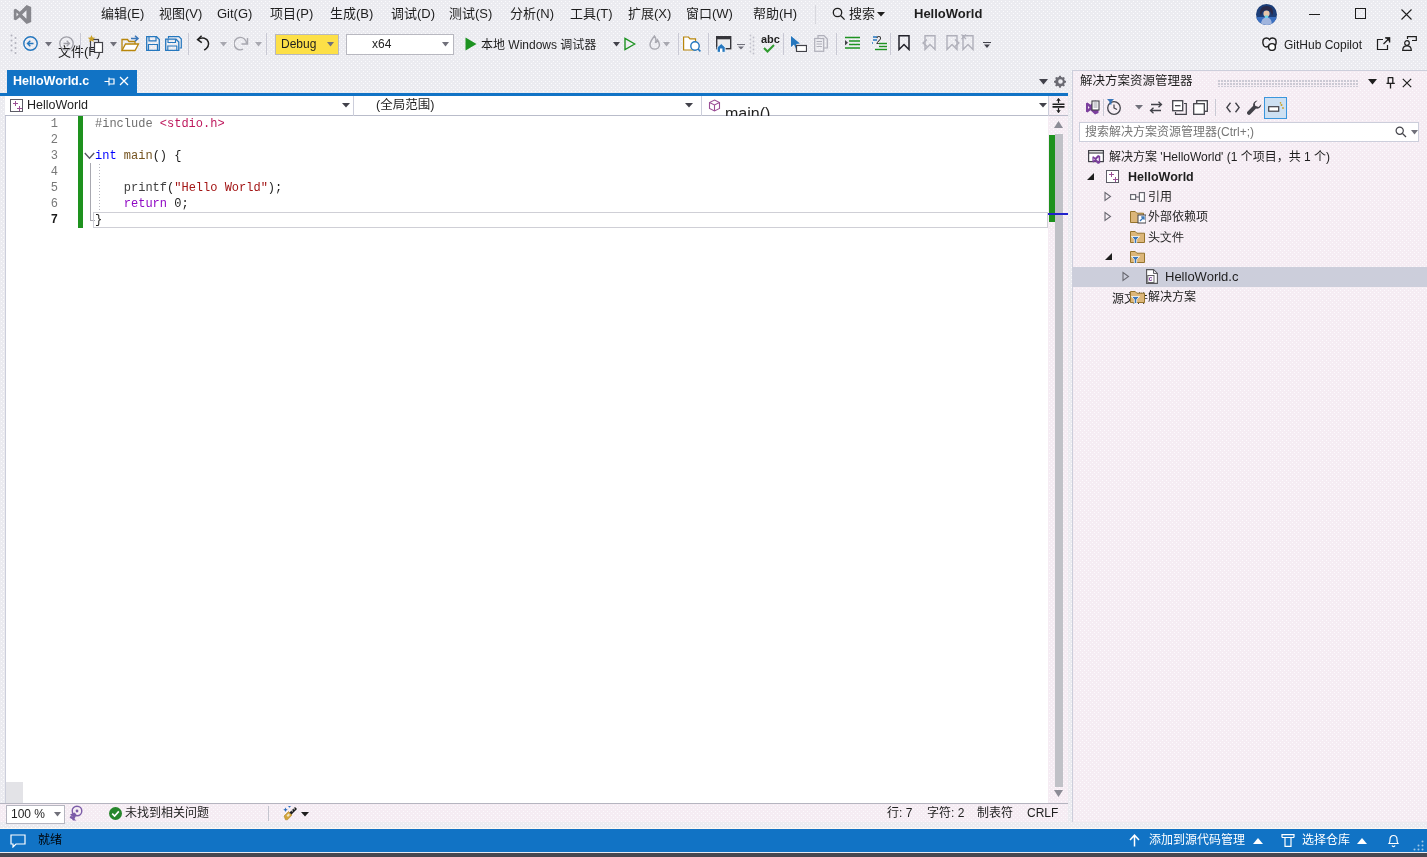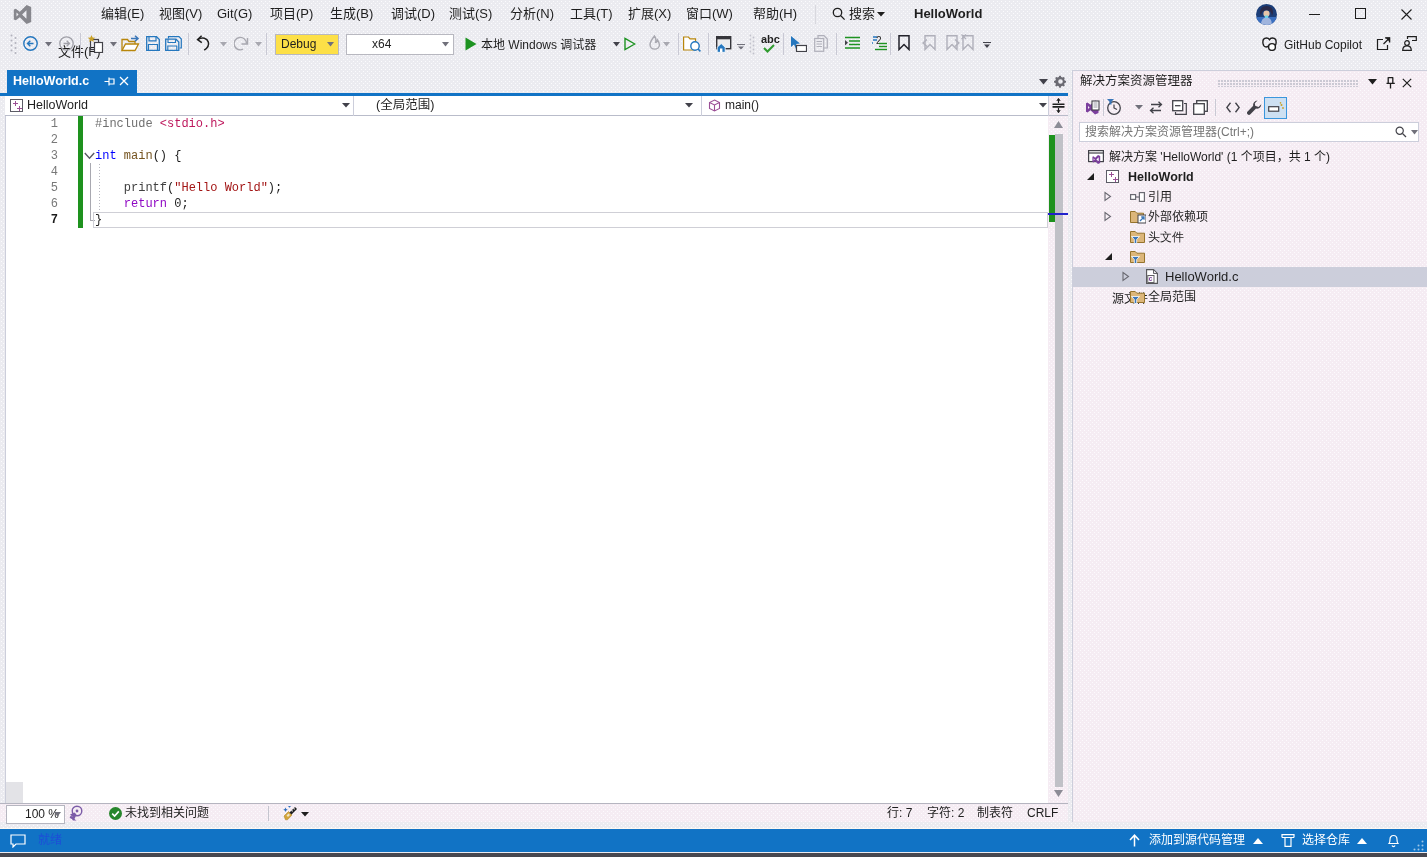--- a/index.html
+++ b/index.html
@@ -295,21 +295,21 @@
 <svg class="abs" style="left:342px;top:103px;" width="8" height="5" viewBox="0 0 8 5">
     <path fill="#41414a" d="M0 0 L8 0 L4 4.6 Z"></path>
   </svg>
 <div class="abs" style="left:376px;top:96px;height:19px;line-height:19px;font-size:12.5px;">(全局范围)</div>
 <svg class="abs" style="left:685px;top:103px;" width="8" height="5" viewBox="0 0 8 5">
     <path fill="#41414a" d="M0 0 L8 0 L4 4.6 Z"></path>
   </svg>
 <svg class="abs" style="left:708px;top:99px;" width="13" height="13" viewBox="0 0 13 13">
  <path fill="none" stroke="#9b4f96" stroke-width="1.1" d="M6.5 1 L11.5 3.5 L11.5 9.5 L6.5 12 L1.5 9.5 L1.5 3.5 Z M1.5 3.5 L6.5 6 L11.5 3.5 M6.5 6 L6.5 12"></path>
 </svg>
-<div class="abs" style="left:725px;top:96px;height:19px;line-height:19px;font-size:12px;">main()</div>
+<div class="abs" style="left:725px;top:104px;height:19px;line-height:19px;font-size:16px;">main()</div>
 <svg class="abs" style="left:1039px;top:103px;" width="8" height="5" viewBox="0 0 8 5">
     <path fill="#41414a" d="M0 0 L8 0 L4 4.6 Z"></path>
   </svg>
 <svg class="abs" style="left:1052px;top:98px;" width="13" height="15" viewBox="0 0 13 15">
  <path stroke="#1e1e1e" stroke-width="1.6" d="M0.5 6.3 L12.5 6.3 M0.5 8.9 L12.5 8.9"></path>
  <path stroke="#1e1e1e" stroke-width="1.2" d="M6.5 0.8 L6.5 5 M6.5 10 L6.5 14.4"></path>
  <path fill="#1e1e1e" d="M6.5 0 L8.8 2.8 L4.2 2.8 Z M6.5 15 L8.8 12.2 L4.2 12.2 Z"></path>
 </svg>
 
 <div class="abs" style="left:5px;top:116px;width:1043px;height:687px;background:#fff;border-left:1px solid #cccedb;"></div>
@@ -351,21 +351,21 @@
 <svg class="abs" style="left:1054px;top:790px;" width="9" height="7" viewBox="0 0 9 7">
     <path fill="#8c8c96" d="M0 0 L9 0 L4.5 7 Z"></path>
   </svg>
 <div class="abs" style="left:1049px;top:135px;width:5.5px;height:87px;background:#1e921e;"></div>
 <div class="abs" style="left:1048px;top:212.5px;width:20px;height:2.5px;background:#2222cc;"></div>
 
 <div class="abs" style="left:6px;top:782px;width:17px;height:21px;background:#e3e3e7;"></div>
 
 <div class="abs pink" style="left:0;top:803px;width:1068px;height:19px;border-top:1px solid #b5b5c0;box-sizing:border-box;"></div>
 <div class="abs" style="left:6px;top:805px;width:57px;height:17px;background:#fff;border:1px solid #b6b6c0;">
- <span style="position:absolute;left:18px;top:0;line-height:17px;">100 %</span>
+ <span style="position:absolute;left:4px;top:0;line-height:17px;">100 %</span>
  <svg class="abs" style="left:47px;top:6px;" width="7" height="5" viewBox="0 0 7 5">
       <path fill="#70707a" d="M0 0 L7 0 L3.5 4.4 Z"></path>
     </svg>
 </div>
 <svg class="abs" style="left:69px;top:805px;" width="14" height="16" viewBox="0 0 14 16">
  <circle cx="8" cy="6" r="4.8" fill="none" stroke="#7c5ca8" stroke-width="1.4"></circle>
  <path fill="#7c5ca8" d="M1 9.5 L5.5 7.5 L7.5 9.5 L5.5 14 L7.5 15.5 L4 15.5 L2.5 13.5 L3.5 11.5 Z M0.5 12.5 L2 10.5 L3.5 12 L2.5 14 Z"></path>
  <circle cx="8" cy="6" r="1.4" fill="#7c5ca8"></circle>
 </svg>
 <svg class="abs" style="left:109px;top:807px;" width="13" height="13" viewBox="0 0 13 13">
@@ -389,21 +389,21 @@
 <div class="abs" style="left:927px;top:803px;height:20px;line-height:20px;">字符: 2</div>
 <div class="abs" style="left:977px;top:803px;height:20px;line-height:20px;">制表符</div>
 <div class="abs" style="left:1027px;top:803px;height:20px;line-height:20px;">CRLF</div>
 
 <div class="abs" style="left:0;top:827.7px;width:1427px;height:1px;background:#fbf7f1;"></div>
 <div class="abs" style="left:0;top:828.6px;width:1427px;height:23.9px;background:#1173c5;"></div>
 <div class="abs" style="left:0;top:852.5px;width:1427px;height:4.5px;background:#47474f;"></div>
 <svg class="abs" style="left:10px;top:834px;" width="16" height="14" viewBox="0 0 16 14">
  <path fill="none" stroke="#fff" stroke-width="1.2" d="M1 1 L15 1 L15 10 L6 10 L3 13 L3 10 L1 10 Z"></path>
 </svg>
-<div class="abs" style="left:38px;top:828px;height:24px;line-height:24px;color:#1d4ed8;">就绪</div>
+<div class="abs" style="left:38px;top:828px;height:24px;line-height:24px;color:#000000;">就绪</div>
 <svg class="abs" style="left:1128px;top:834px;" width="13" height="13" viewBox="0 0 13 13">
  <path fill="none" stroke="#fff" stroke-width="1.5" d="M6.5 12.5 L6.5 1.5 M2 6 L6.5 1.2 L11 6"></path>
 </svg>
 <div class="abs" style="left:1149px;top:828px;height:24px;line-height:24px;color:#fff;">添加到源代码管理</div>
 <svg class="abs" style="left:1253px;top:838px;" width="10" height="6" viewBox="0 0 10 6">
     <path fill="#fff" d="M5 0 L10 6 L0 6 Z"></path>
   </svg>
 <svg class="abs" style="left:1281px;top:834px;" width="14" height="13" viewBox="0 0 14 13">
  <path fill="none" stroke="#fff" stroke-width="1.2" d="M1 3.5 L1 0.7 L13 0.7 L13 3.5 M4 3.5 L4 12.3 L10 12.3 L10 3.5 M1 3.5 L13 3.5"></path>
 </svg>
@@ -550,13 +550,13 @@
  <path fill="#fff" stroke="#555558" stroke-width="1.1" d="M0.6 14.4 L0.6 0.6 L7.5 0.6 L11.4 4.5 L11.4 14.4 Z"></path>
  <path fill="#e8e8ea" stroke="#555558" stroke-width="0.9" d="M7.5 0.6 L7.5 4.5 L11.4 4.5 Z"></path>
  <rect x="1.8" y="6.5" width="6.2" height="7" fill="#fff" stroke="#555558" stroke-width="0.9"></rect>
  <text x="2.8" y="12.4" font-size="6.5" font-weight="bold" fill="#7c3f9d" font-family="Liberation Sans">c</text>
 </svg>
 <div class="abs" style="left:1165px;top:267px;height:20px;line-height:20px;font-size:13px;">HelloWorld.c</div>
 <svg class="abs" style="left:1130px;top:289px;" width="16" height="15" viewBox="0 0 16 15">
  <path fill="#dcb67a" stroke="#96742c" stroke-width="1" d="M0.5 13.5 L0.5 2.5 L5.2 2.5 L6.8 4.2 L14.5 4.2 L14.5 13.5 Z"></path>
  <path fill="#3a76b8" stroke="#fff" stroke-width="0.8" d="M1.5 7.5 L9.5 7.5 L6.7 10.5 L6.7 14.5 L4.3 14.5 L4.3 10.5 Z"></path>
 </svg>
-<div class="abs" style="left:1148px;top:287px;height:20px;line-height:20px;">全局范围</div>
+<div class="abs" style="left:1148px;top:287px;height:20px;line-height:20px;">解决方案</div>
 
 </body></html>

